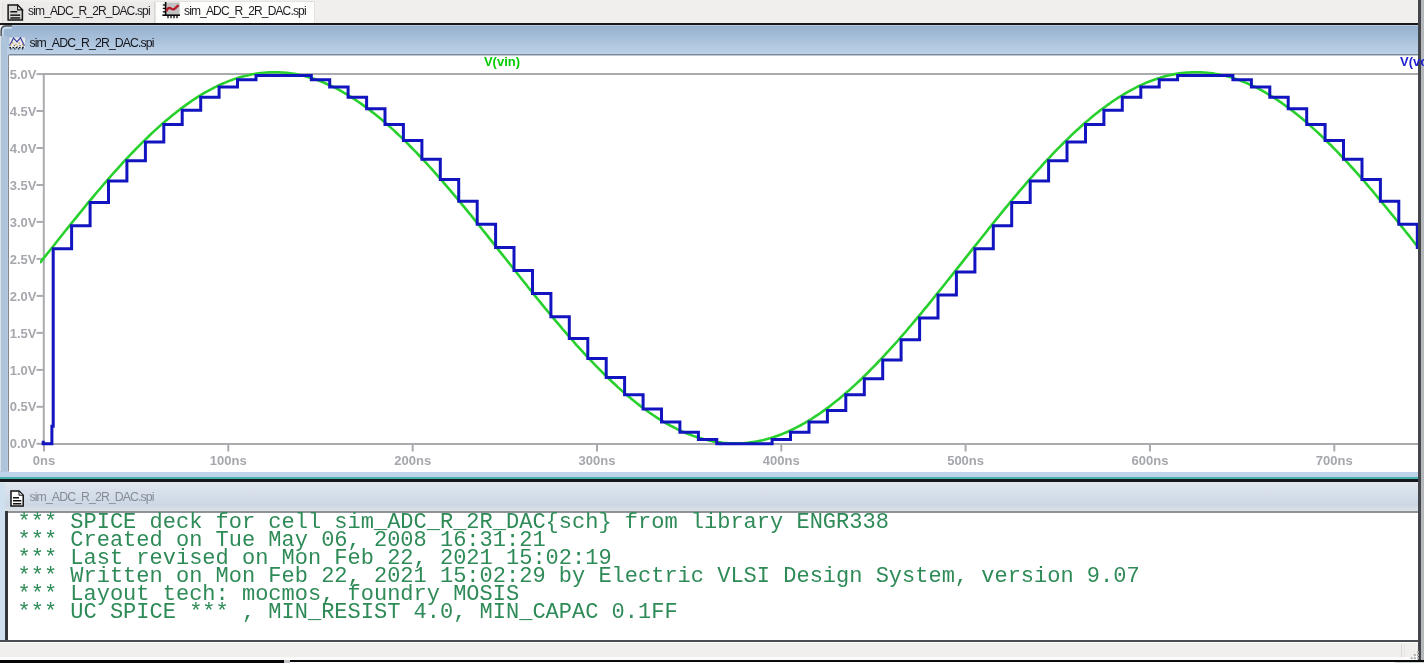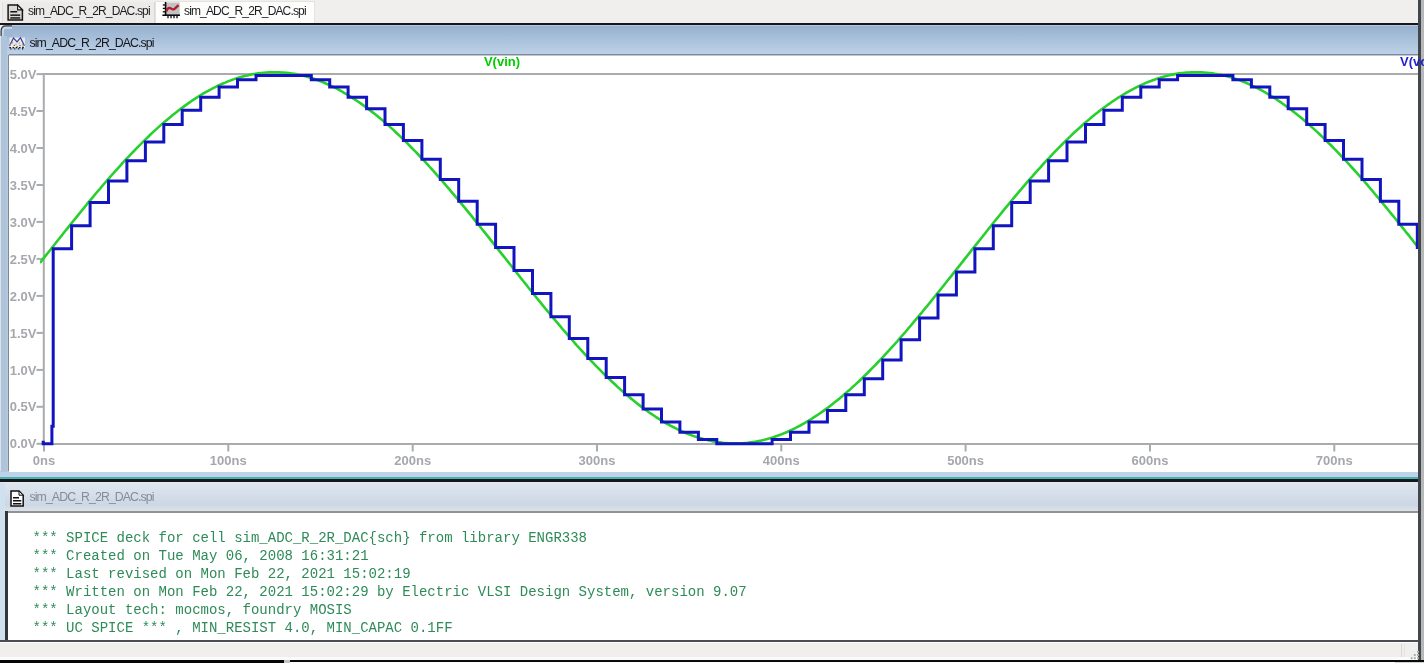--- a/index.html
+++ b/index.html
@@ -97,21 +97,21 @@
  <rect x="3" y="7" width="6" height="1.5" fill="#111"></rect>
  <rect x="3" y="10" width="8.3" height="1.5" fill="#111"></rect>
  <rect x="3" y="13" width="8.3" height="1.5" fill="#111"></rect>
 </svg>
 <div class="abs" style="left:29.5px;top:490.2px;width:200px;height:16px;font-size:12.3px;letter-spacing:-0.9px;color:#848c95">sim_ADC_R_2R_DAC.spi</div>
 <div class="abs" style="left:0;top:511px;width:1424px;height:1.8px;background:#8f9398"></div>
 
 <div class="abs" style="left:7.5px;top:512.5px;width:1412.5px;height:127.5px;background:#fff"></div>
 <div class="abs" style="left:0;top:483.2px;width:5px;height:157px;background:#cfe0ef"></div>
 <div class="abs" style="left:5px;top:510.5px;width:2.5px;height:130px;background:#33373c"></div>
-<pre class="abs" style="left:17.5px;top:513.5px;margin:15px;font-family:'Liberation Mono',monospace;font-size:14px;line-height:18px;color:#2e8b57">*** SPICE deck for cell sim_ADC_R_2R_DAC{sch} from library ENGR338
+<pre class="abs" style="left:17.5px;top:513.5px;margin:0;font-family:'Liberation Mono',monospace;font-size:22px;line-height:18px;color:#2e8b57">*** SPICE deck for cell sim_ADC_R_2R_DAC{sch} from library ENGR338
 *** Created on Tue May 06, 2008 16:31:21
 *** Last revised on Mon Feb 22, 2021 15:02:19
 *** Written on Mon Feb 22, 2021 15:02:29 by Electric VLSI Design System, version 9.07
 *** Layout tech: mocmos, foundry MOSIS
 *** UC SPICE *** , MIN_RESIST 4.0, MIN_CAPAC 0.1FF</pre>
 
 <div class="abs" style="left:0;top:640.4px;width:1424px;height:1.4px;background:#4a4e54"></div>
 
 <div class="abs" style="left:0;top:642.2px;width:1424px;height:18.1px;background:#f0efed;border-top:1px solid #fbfbfa"></div>
 <div class="abs" style="left:1400.8px;top:643.5px;width:1.2px;height:16px;background:#d8d8d6"></div>

